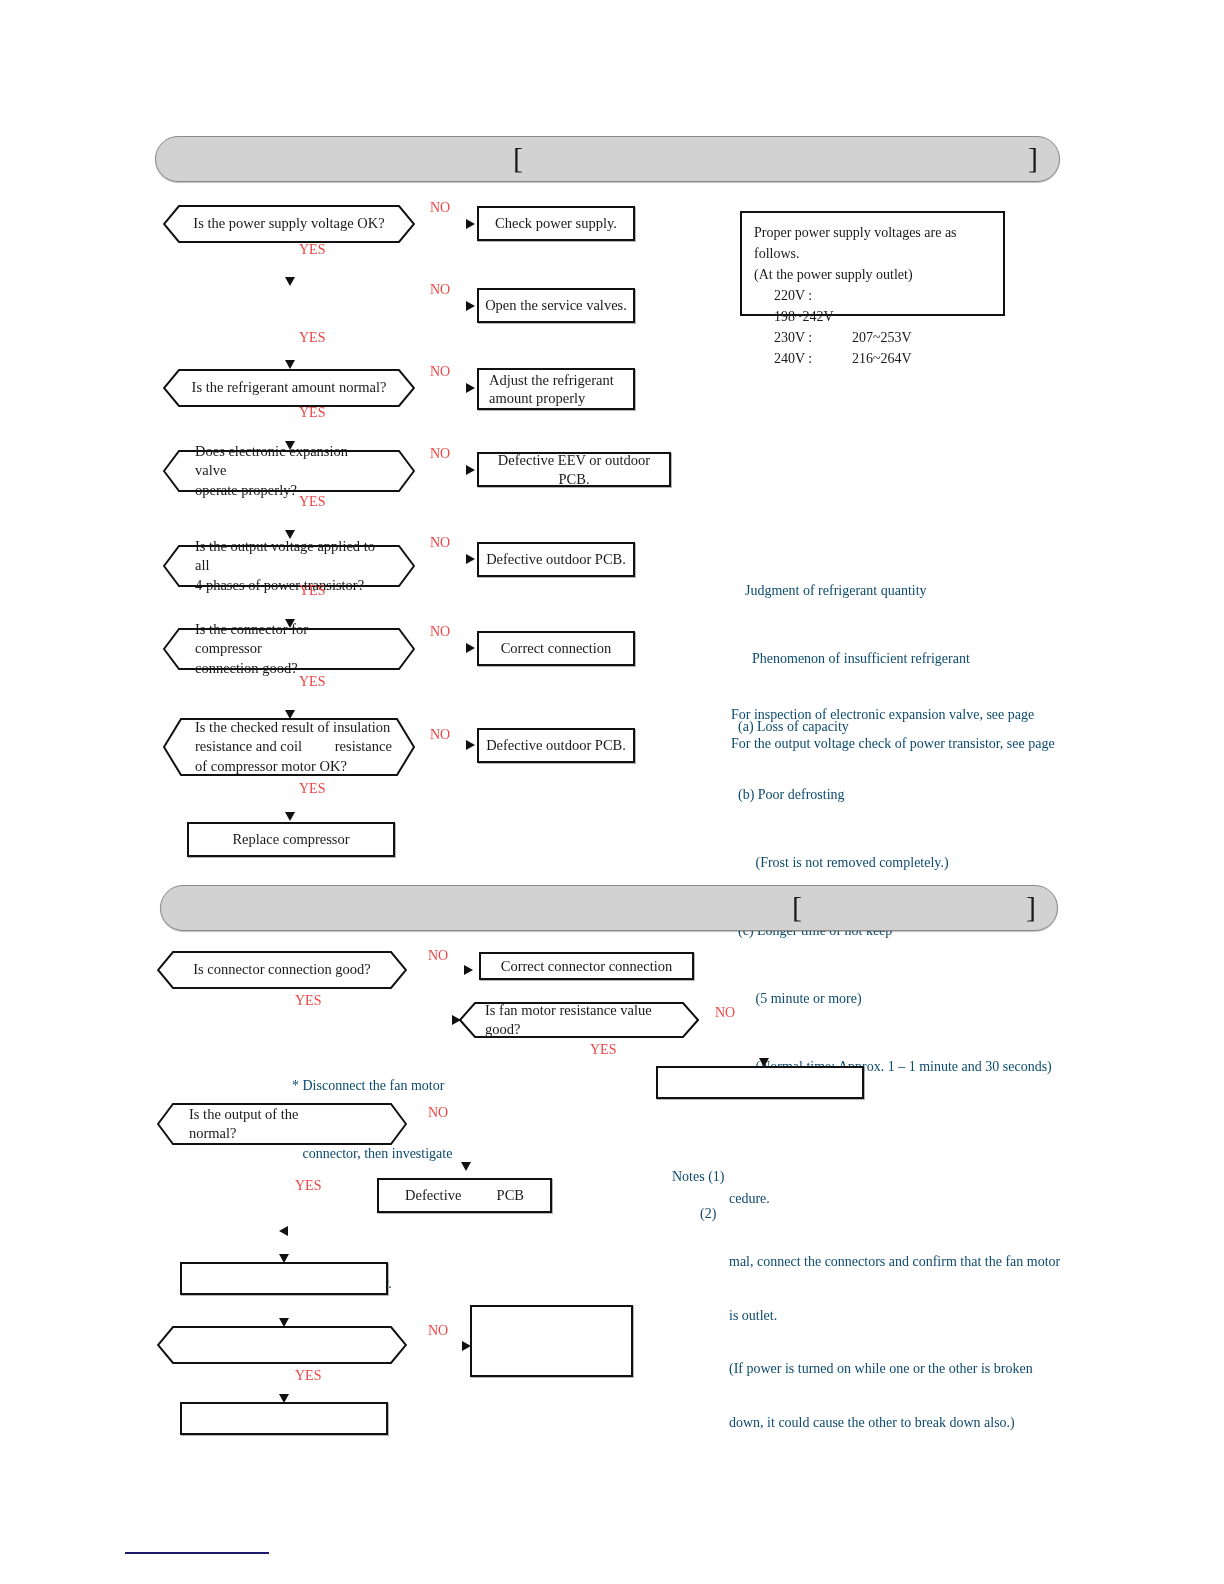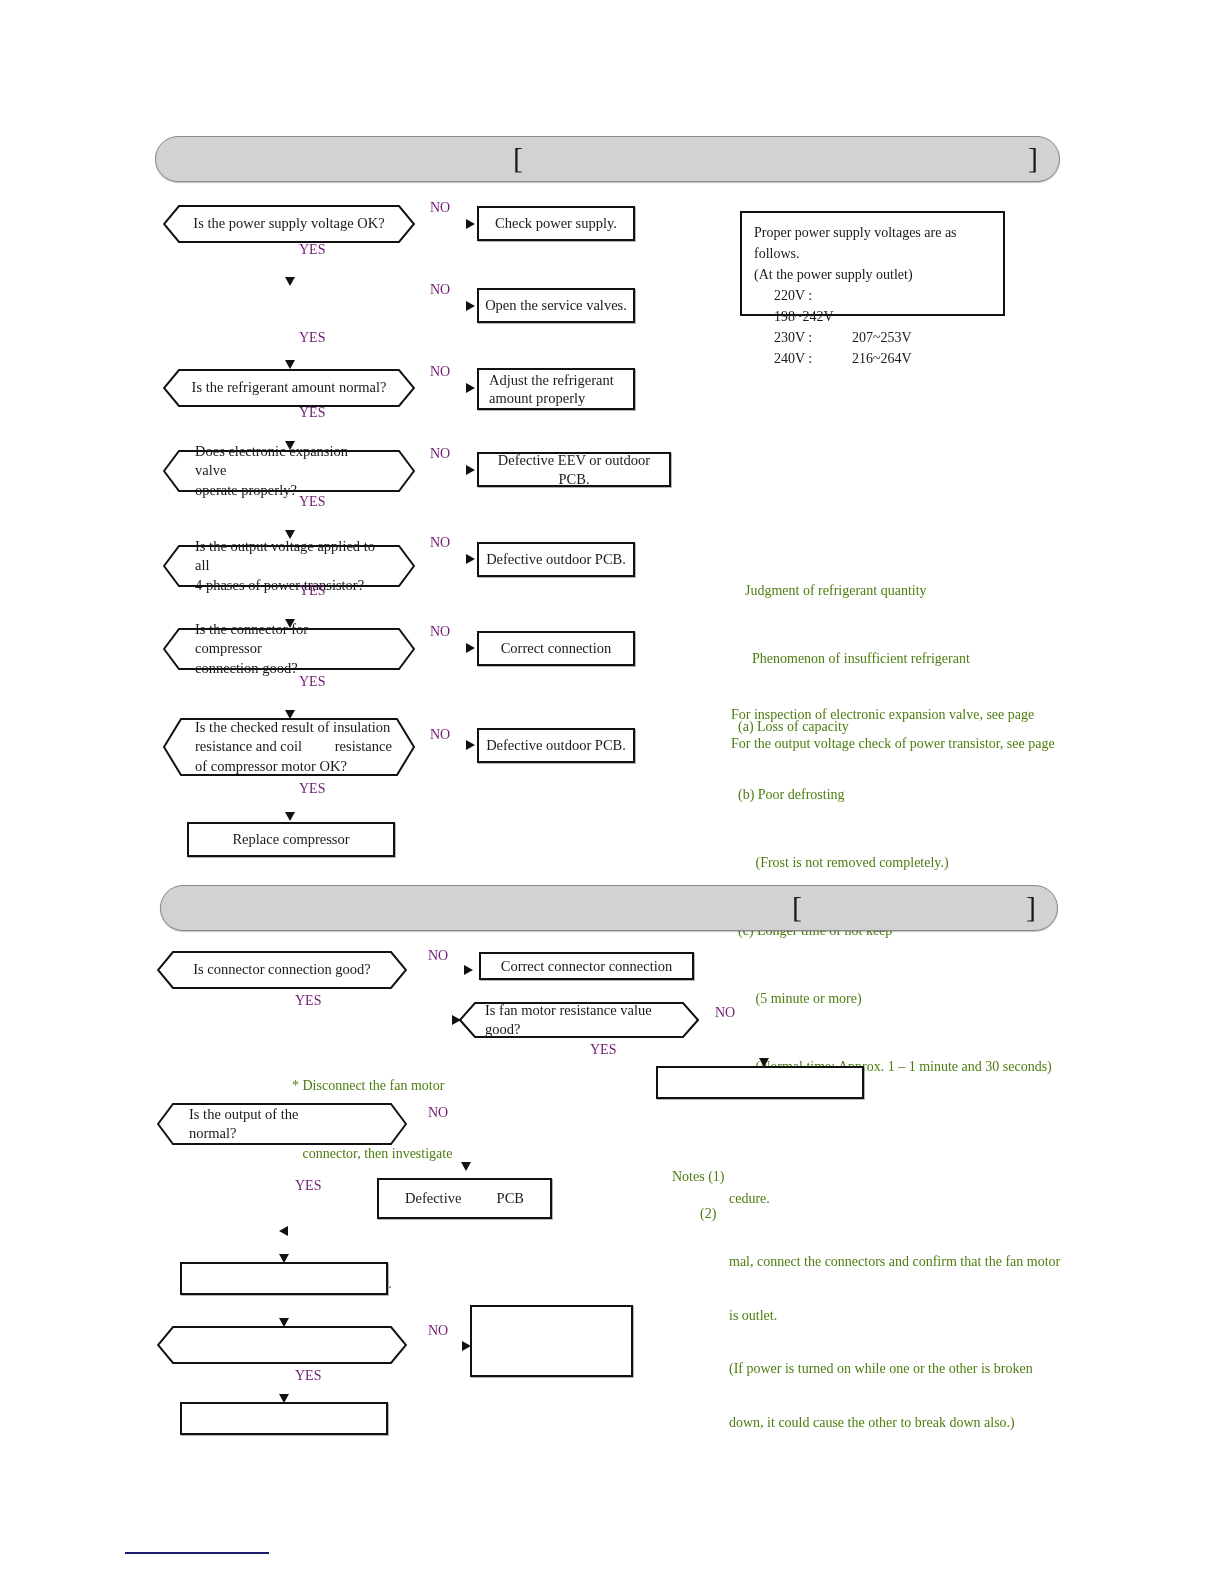--- a/index.html
+++ b/index.html
@@ -93,27 +93,27 @@
     border-bottom:5px solid transparent;
     border-right:9px solid #111;
   }
 
   
   .lbl{
     position:absolute;
     font-size:14px;
     line-height:1.2;
     white-space:nowrap;
-    color:#701a75;
+    color:#ef4444;
   }
   .note{
     position:absolute;
     font-size:14px;
     line-height:1.62;
-    color:#4d7c0f;
+    color:#0c4a6e;
     white-space:pre;
   }
   .footrule{
     position:absolute;
     height:2px;
     background:#1b1b6b;
   }
 </style>
 </head>
 <body>
@@ -355,21 +355,21 @@
       <span>
         <span>Is the output of the</span><br>
         <span>normal?</span>
       </span>
     </div>
   </div>
   <div class="lbl" style="left:428px;top:1105px;">NO</div>
   <div class="lnh" style="left:407px;top:1124px;width:60px;"></div>
   <div class="lnv" style="left:465px;top:1124px;height:46px;"></div>
   <div class="arrowdown" style="left:461px;top:1162px;"></div>
-  <div class="box split" style="left:377px;top:1178px;width:175px;height:41px;">
+  <div class="box split" style="left:377px;top:1178px;width:175px;height:35px;">
     <span>Defective</span>
     <span>PCB</span>
   </div>
 
   <div class="lnv" style="left:283px;top:1145px;height:85px;"></div>
   <div class="lbl" style="left:295px;top:1178px;">YES</div>
   <div class="lnv" style="left:283px;top:1230px;height:32px;"></div>
   <div class="arrowdown" style="left:279px;top:1254px;"></div>
 
   <div class="box" style="left:180px;top:1262px;width:208px;height:33px;">

